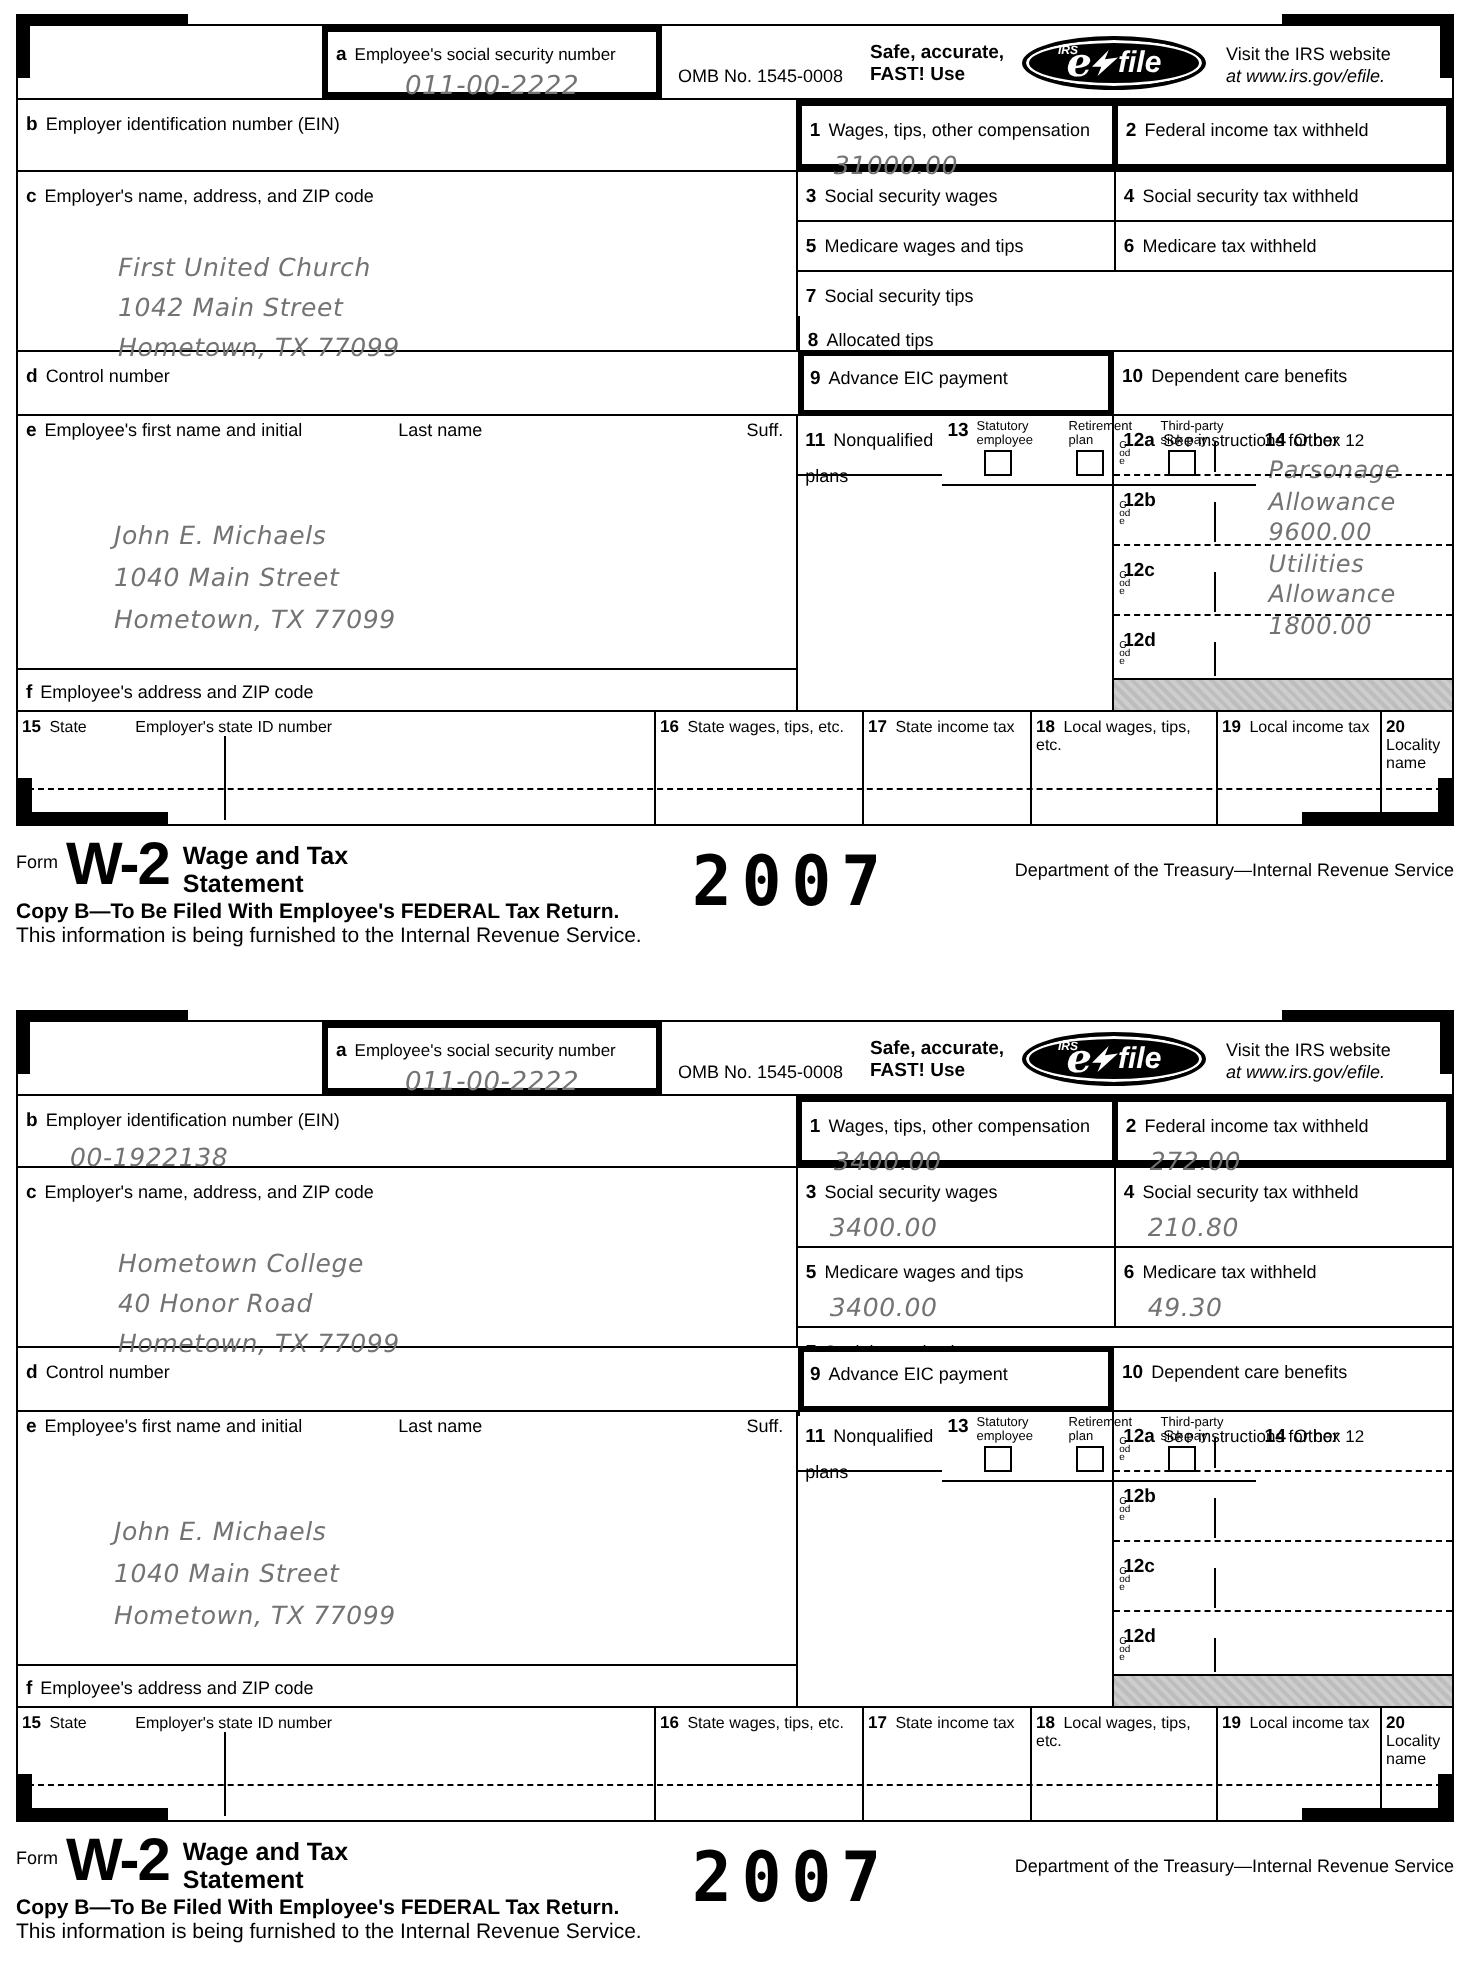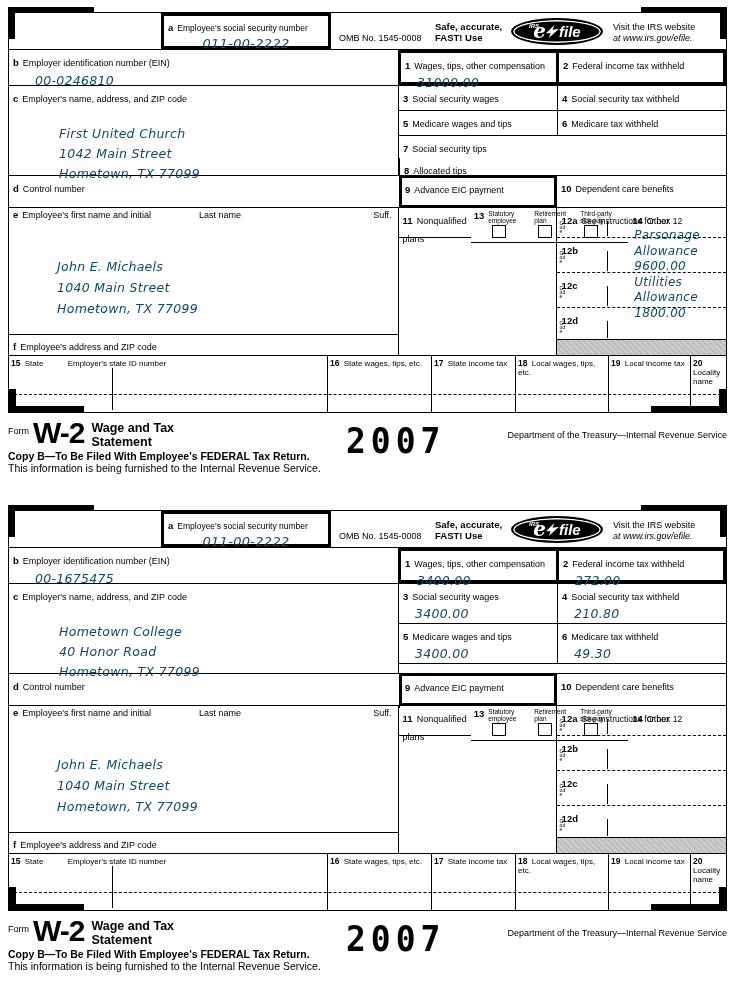--- a/index.html
+++ b/index.html
@@ -14,21 +14,21 @@
 
   
   .mark { position:absolute; z-index:5; }
   .mark-tl { left:-1px; top:-6px; width:86px; height:32px; border-top:6px solid #000; border-left:7px solid #000; }
   .mark-tr { right:-1px; top:-6px; width:86px; height:32px; border-top:6px solid #000; border-right:7px solid #000; }
   .mark-bl { left:-1px; bottom:-1px; width:76px; height:24px; border-bottom:7px solid #000; border-left:8px solid #000; }
   .mark-br { right:-1px; bottom:-1px; width:76px; height:24px; border-bottom:7px solid #000; border-right:8px solid #000; }
 
   .lbl { font-size:9px; line-height:10px; }
   .num { font-weight:bold; font-size:9.5px; margin-right:4px; }
-  .hand { font-family:"DejaVu Sans", sans-serif; font-style:italic; font-size:12.5px; letter-spacing:.3px; color:#0c4a6e; }
+  .hand { font-family:"DejaVu Sans", sans-serif; font-style:italic; font-size:12.5px; letter-spacing:.3px; color:#737373; }
 
   
   .row-a { display:flex; height:37px; border-bottom:1px solid #000; }
   .a-blank { width:152px; }
   .a-box { width:170px; border:3px solid #000; padding:1px 4px; background:#fff; }
   .a-box .lbl { font-size:8.5px; }
   .a-box .hand { display:block; text-align:center; margin-top:1px; font-size:13px; }
   .a-right { flex:1; display:flex; align-items:center; }
   .omb { width:104px; font-size:9px; padding:14px 0 0 8px; }
   .safe { width:76px; font-size:9.5px; font-weight:bold; line-height:11px; padding-top:2px; }
@@ -151,21 +151,20 @@
           <div class="visit">
             <div>Visit the IRS website</div>
             <div class="it">at www.irs.gov/efile.</div>
           </div>
         </div>
       </div>
 
       <div class="row-b">
         <div class="b-left">
           <span class="lbl"><span class="num">b</span><span>Employer identification number (EIN)</span></span>
-          <span class="hand">00-0246810</span>
         </div>
         <div class="heavy-pair">
           <div class="cell c1">
             <span class="lbl"><span class="num">1</span><span>Wages, tips, other compensation</span></span>
             <span class="hand">31000.00</span>
           </div>
           <div class="cell c2 cell2">
             <span class="lbl"><span class="num">2</span><span>Federal income tax withheld</span></span>
             <span class="hand"></span>
           </div>
@@ -373,21 +372,21 @@
           <div class="visit">
             <div>Visit the IRS website</div>
             <div class="it">at www.irs.gov/efile.</div>
           </div>
         </div>
       </div>
 
       <div class="row-b">
         <div class="b-left">
           <span class="lbl"><span class="num">b</span><span>Employer identification number (EIN)</span></span>
-          <span class="hand">00-1675475</span>
+          <span class="hand">00-1922138</span>
         </div>
         <div class="heavy-pair">
           <div class="cell c1">
             <span class="lbl"><span class="num">1</span><span>Wages, tips, other compensation</span></span>
             <span class="hand">3400.00</span>
           </div>
           <div class="cell c2 cell2">
             <span class="lbl"><span class="num">2</span><span>Federal income tax withheld</span></span>
             <span class="hand">272.00</span>
           </div>

